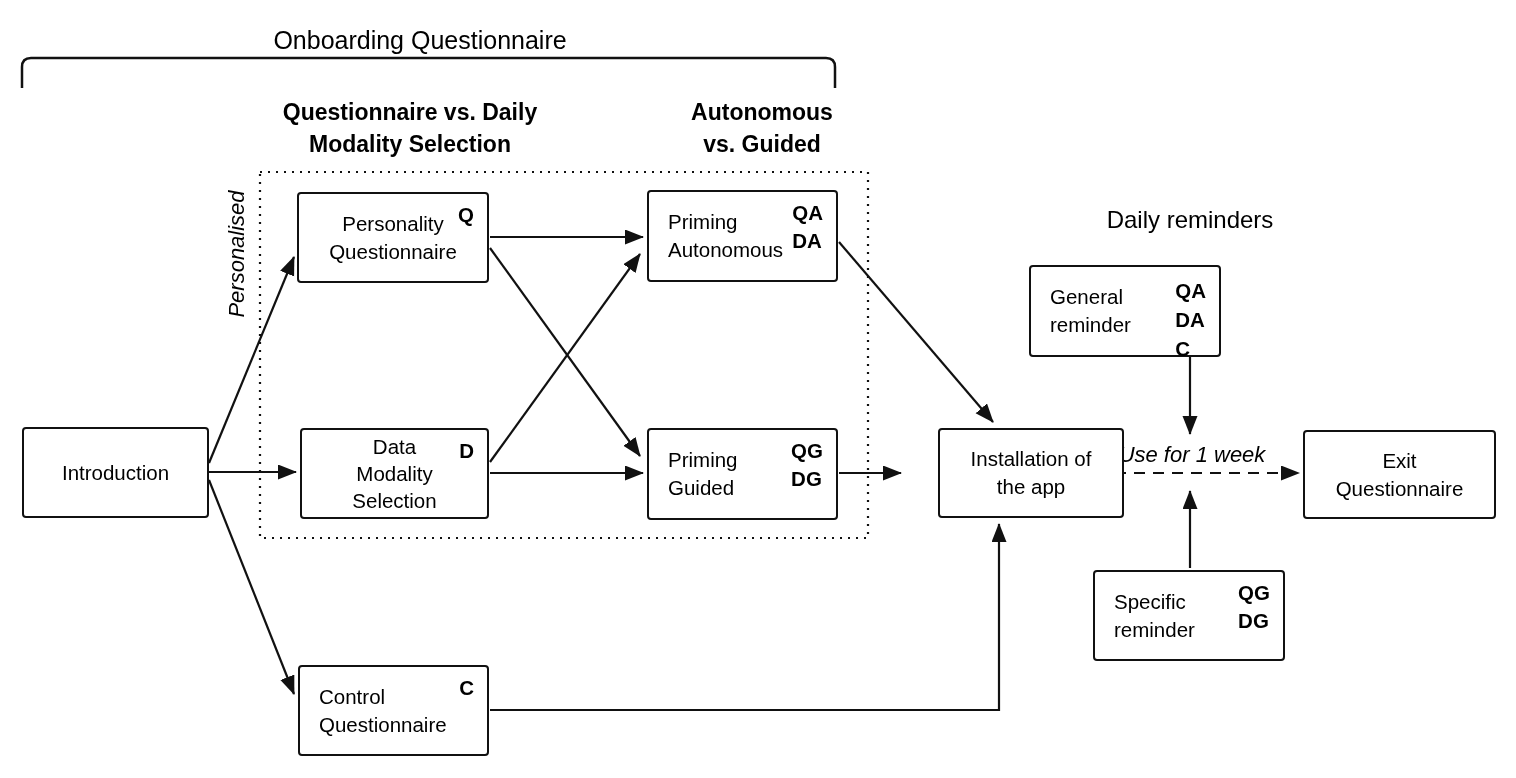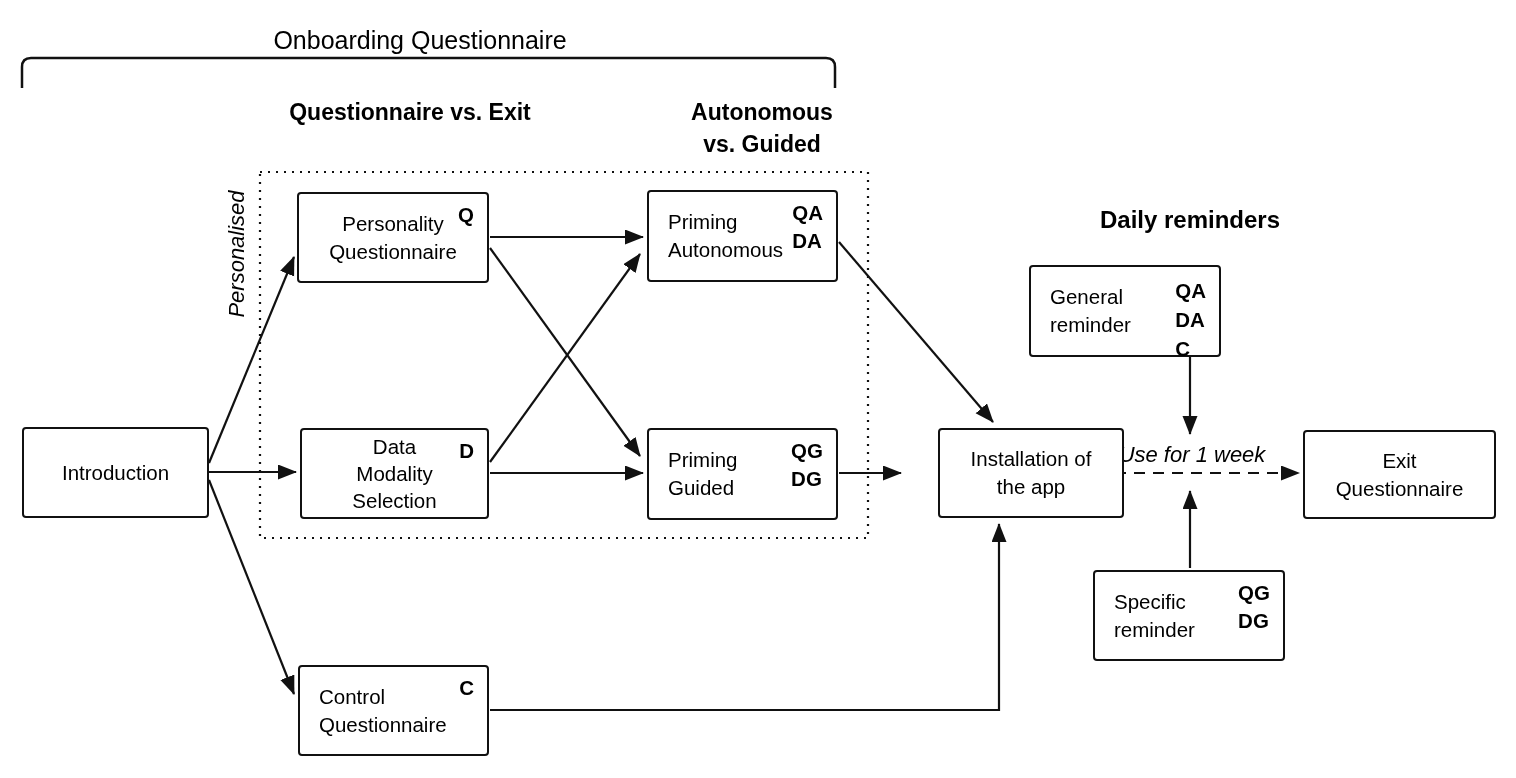--- a/index.html
+++ b/index.html
@@ -59,21 +59,21 @@
     position:absolute;
     font-size:22px;
     font-style:italic;
     text-align:center;
     transform:rotate(-90deg);
     z-index:1;
   }
   .bold-label{
     position:absolute;
     text-align:center;
-    font-weight:bold;
+    font-weight:normal;
     font-size:24px;
     z-index:1;
   }
   .edge-label{
     position:absolute;
     text-align:center;
     font-style:italic;
     font-size:22px;
     z-index:1;
   }
@@ -111,21 +111,22 @@
       <path d="M1096,473 L1299,473" stroke-dasharray="11 8" marker-end="url(#arrow)"></path>
 
       <path d="M1190,357 L1190,434" marker-end="url(#arrow)"></path>
       <path d="M1190,568 L1190,491" marker-end="url(#arrow)"></path>
     </g>
   </svg>
 
   <div class="title" style="left:240px;top:26px;width:360px;">Onboarding Questionnaire</div>
 
   <div class="col-header" style="left:260px;top:96px;width:300px;">
-    <span class="line">Questionnaire vs. Exit</span>
+    <span class="line">Questionnaire vs. Daily</span>
+    <span class="line">Modality Selection</span>
   </div>
 
   <div class="col-header" style="left:652px;top:96px;width:220px;">
     <span class="line">Autonomous</span>
     <span class="line">vs. Guided</span>
   </div>
 
   <div class="side-label" style="left:152px;top:241px;width:170px;height:26px;">Personalised</div>
 
   <div class="bold-label" style="left:1060px;top:206px;width:260px;">Daily reminders</div>

